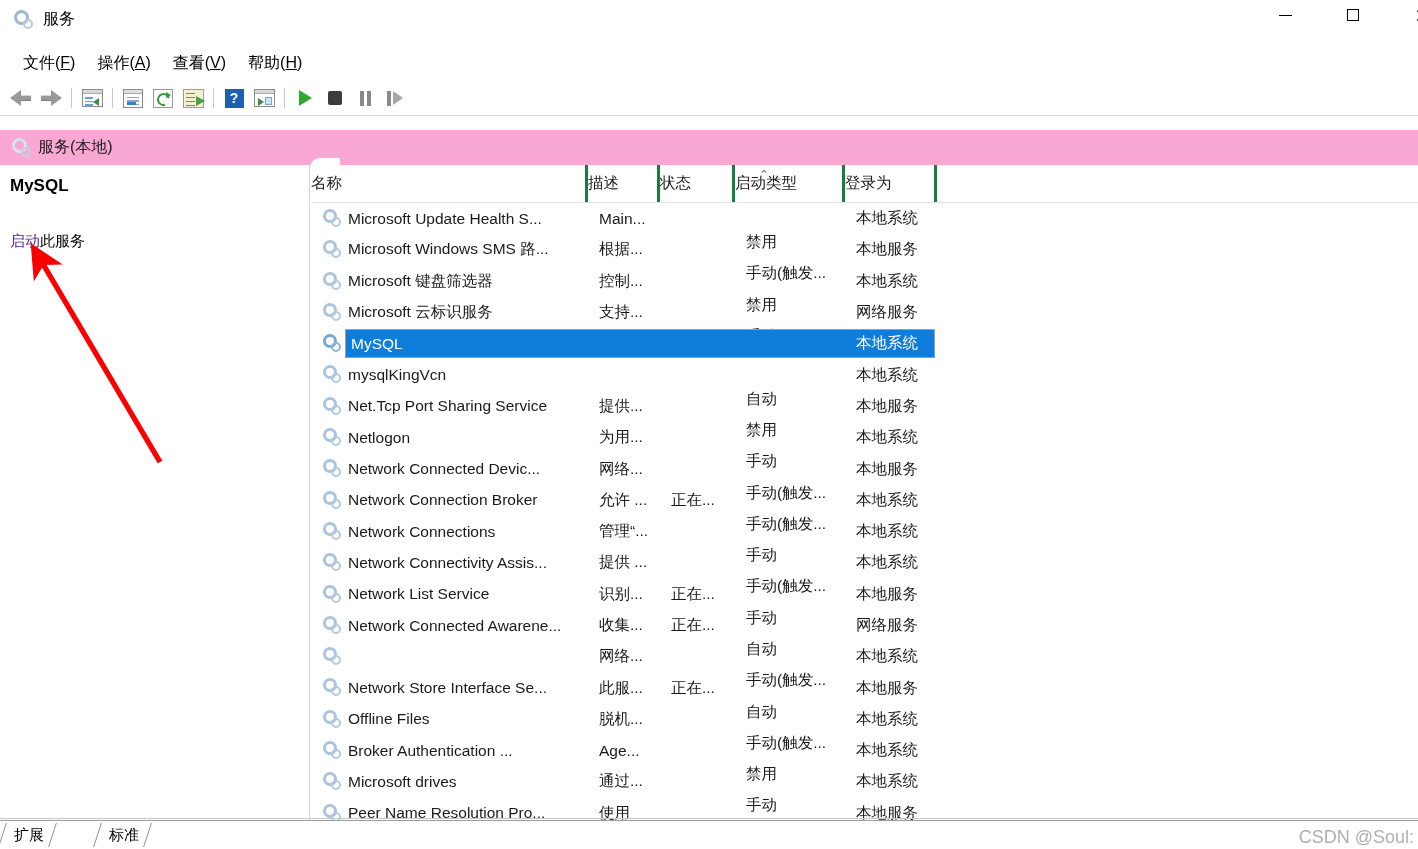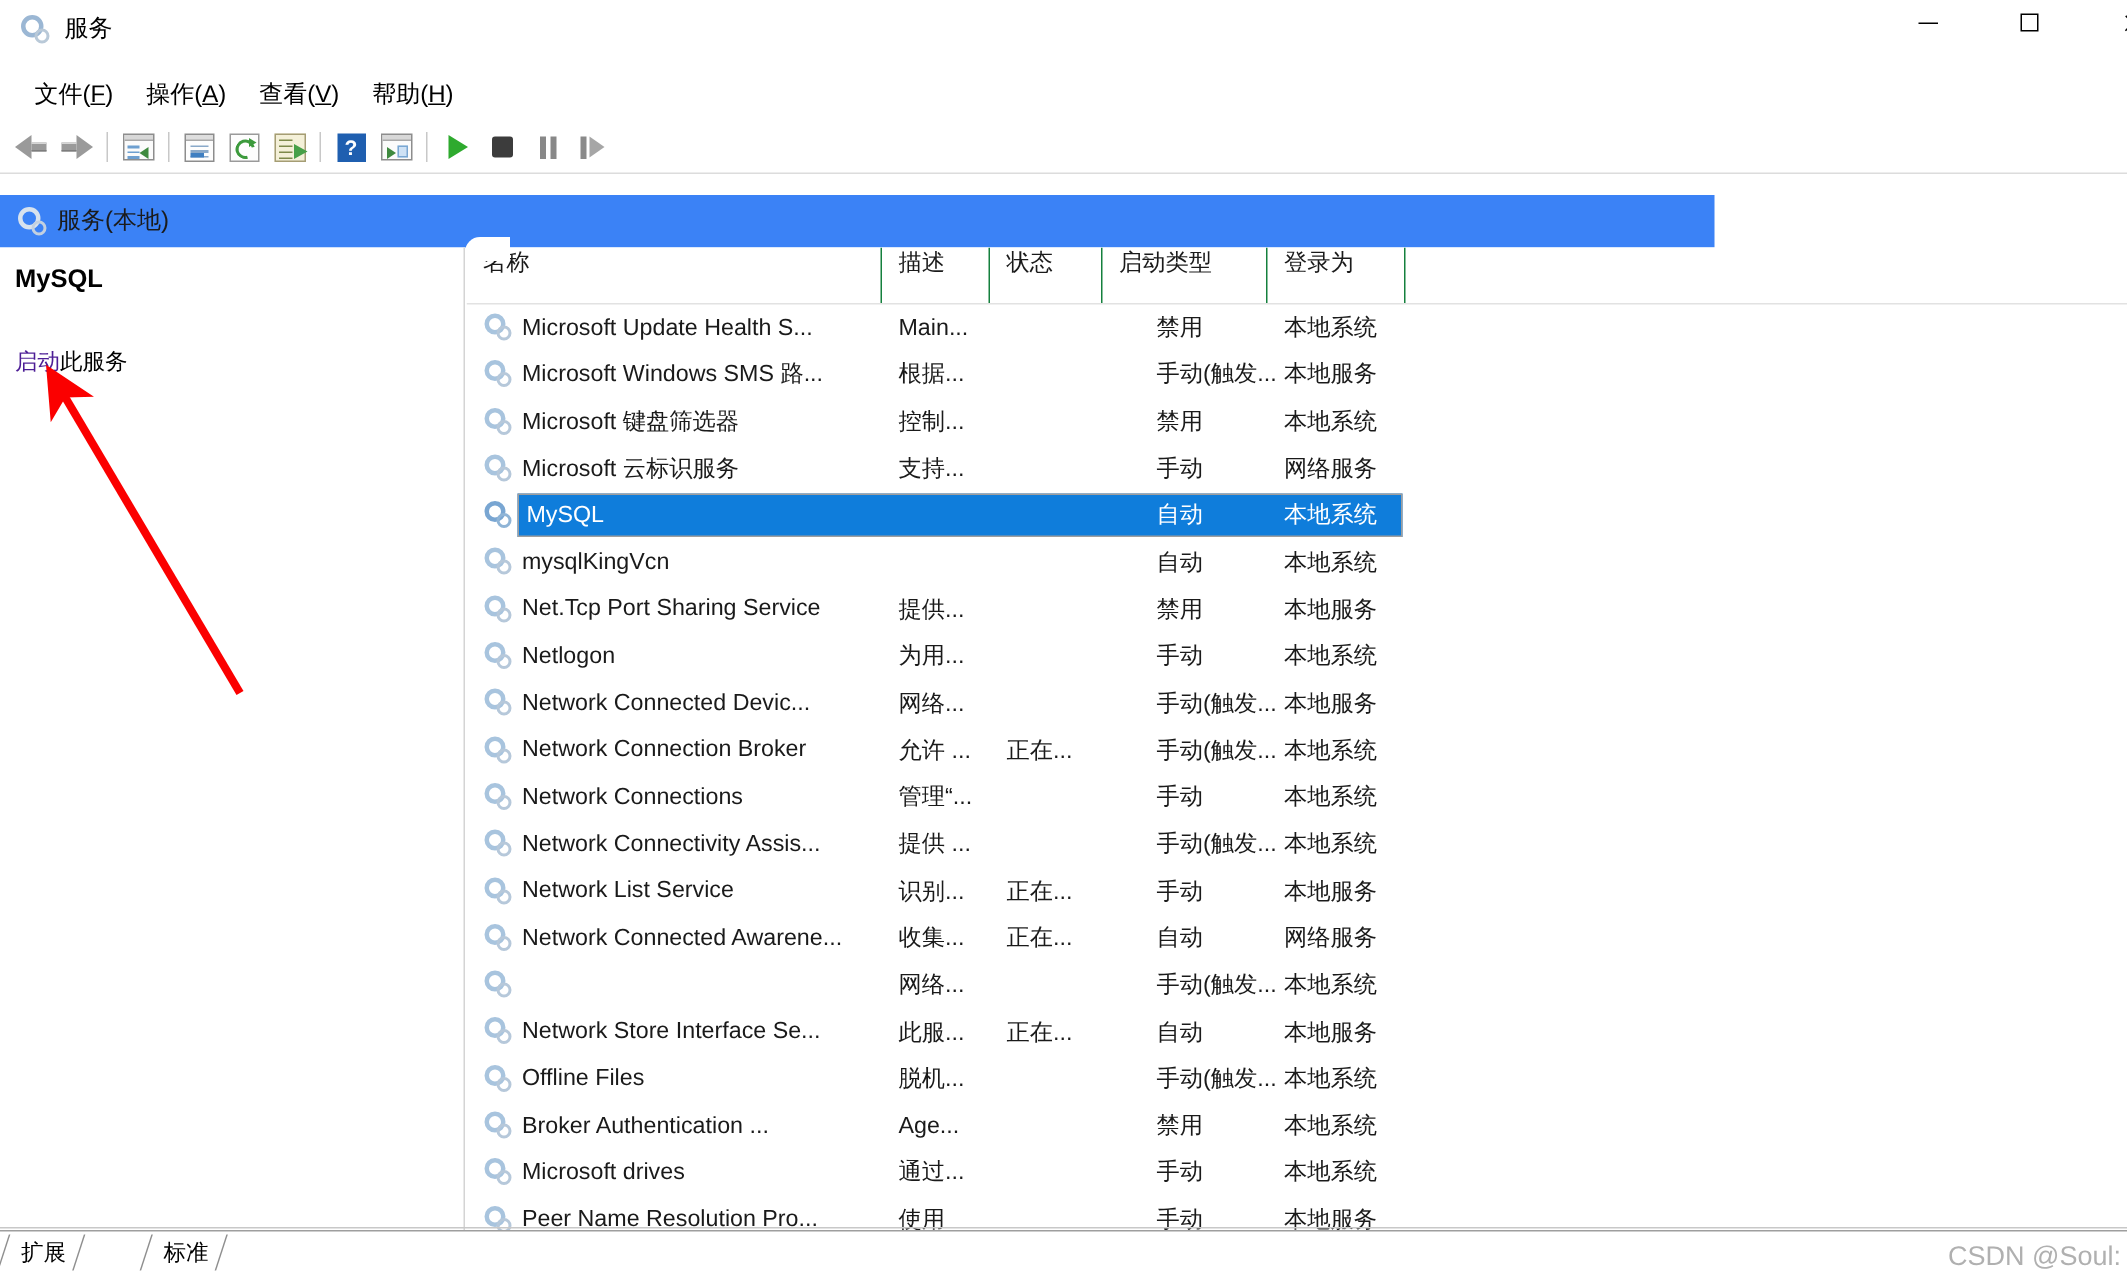--- a/index.html
+++ b/index.html
@@ -329,22 +329,22 @@
     width: 0; height: 0;
     border-left: 10px solid #a6a6a6;
     border-top: 7.5px solid transparent;
     border-bottom: 7.5px solid transparent;
   }
 
   
   #console-band {
     position: absolute;
     left: 0; top: 130px;
-    width: 1143px; height: 35px;
-    background: #3b82f6;
+    width: 1418px; height: 35px;
+    background: #f9a8d4;
   }
   #console-band-label {
     position: absolute;
     left: 38px; top: 7px;
     font-size: 16px;
     color: #1b1b1b;
     white-space: nowrap;
   }
   #console-band-icon {
     position: absolute;
@@ -416,24 +416,23 @@
     border-bottom: 1px solid #e2e2e2;
     box-sizing: border-box;
   }
   .hdr-cell {
     position: absolute;
     top: 0;
     height: 37px;
     font-size: 15.5px;
     color: #1a1a1a;
     display: flex;
-    align-items: flex-start;
-    padding-left: 11px;
-    box-sizing: border-box;
-    border-right: 1px solid #15803d;
+    align-items: center;
+    box-sizing: border-box;
+    border-right: 3px solid #15803d;
     white-space: nowrap;
   }
   #sort-caret {
     position: absolute;
     left: 448px; top: 4px;
     font-size: 12px;
     color: #7a7a7a;
     line-height: 1;
   }
   #list-body {
@@ -455,21 +454,21 @@
     align-items: center;
     font-size: 15.5px;
     color: #1a1a1a;
     white-space: nowrap;
     overflow: hidden;
     box-sizing: border-box;
   }
   .cell.c-name  { left: 0;   width: 277px; padding-left: 37px; }
   .cell.c-desc  { left: 277px; width: 72px; padding-left: 11px; }
   .cell.c-state { left: 349px; width: 75px; padding-left: 11px; }
-  .cell.c-start { left: 449px; width: 110px; padding-left: 11px; }
+  .cell.c-start { left: 424px; width: 110px; padding-left: 11px; margin-top: 24px; }
   .cell.c-logon { left: 534px; width: 92px; padding-left: 11px; }
 
   .row-icon {
     position: absolute;
     left: 12px; top: 6px;
     width: 19px; height: 19px;
   }
   .row-icon .g1, .row-icon .g2 {
     position: absolute;
     border-radius: 50%;

